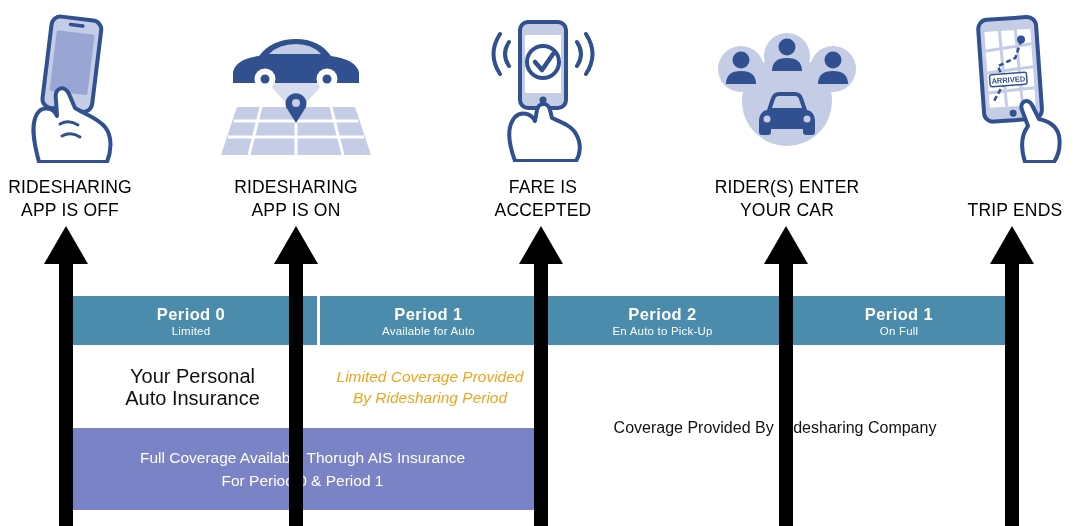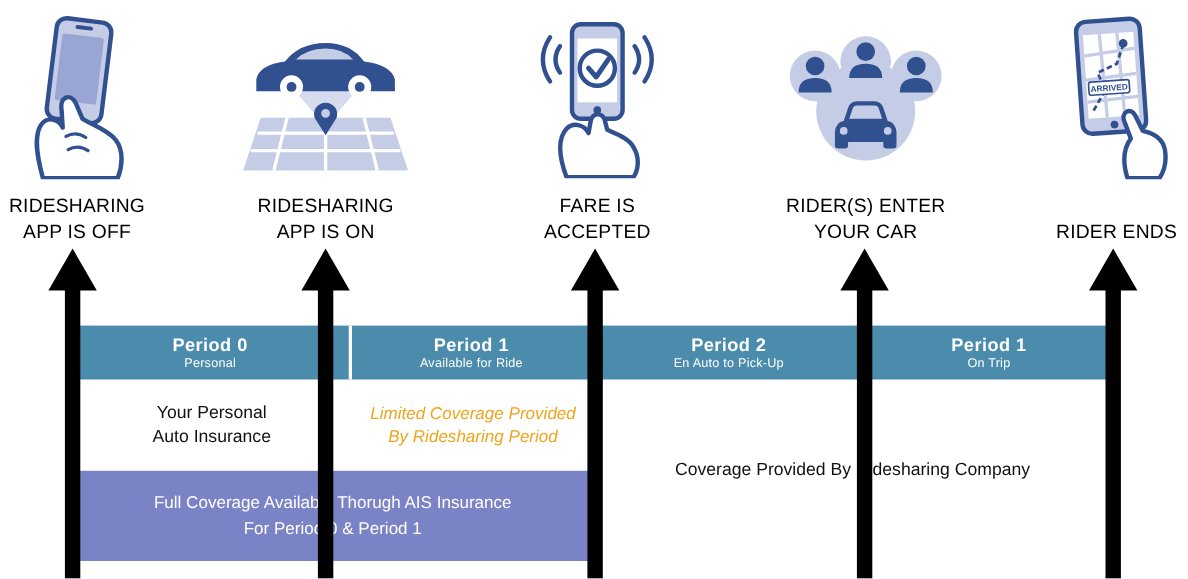--- a/index.html
+++ b/index.html
@@ -26,21 +26,21 @@
     display: flex; z-index: 2; }
   .period-cell { background: var(--teal, #4b8bab); color: #fff; display: flex;
     flex-direction: column; align-items: center; justify-content: center; gap: 1px; }
   .period-cell:not(:last-child) { border-right: 3px solid #fff; }
   .period-name { font-weight: 700; font-size: 16.5px; letter-spacing: .4px; }
   .period-sub { font-size: 11.5px; letter-spacing: .2px; }
   
   .cell { position: absolute; display: flex; align-items: center; justify-content: center;
     text-align: center; white-space: pre-line; z-index: 2; }
   .cell-personal { left: 65px; top: 345px; width: 255px; height: 83px;
-    font-size: 16px; line-height: 22px; color: #111; }
+    font-size: 20px; line-height: 22px; color: #111; }
   .cell-limited { left: 320px; top: 345px; width: 220px; height: 83px;
     font-size: 15.5px; line-height: 21px; font-style: italic; color: var(--orange, #efa41e); }
   .cell-company { left: 540px; top: 345px; width: 470px; height: 165px;
     font-size: 16px; color: #111; }
   .cell-ais { left: 65px; top: 428px; width: 475px; height: 82px;
     background: var(--purple, #7a83c5); color: #fff; font-size: 15.5px; line-height: 23px; }
   
   .fd { fill: var(--icon-dark, #31508f); }
   .fl { fill: var(--icon-light, #c5cce6); }
   .fm { fill: var(--icon-mid, #99a6d4); }
@@ -154,21 +154,21 @@
           <path class="nf sd" stroke-width="2.5" stroke-dasharray="5 3" d="M27 86 L39 68 L33 52 L51 45 L58 28"></path>
           <circle cx="58" cy="27" r="4" class="fd"></circle>
           <rect x="24" y="60" width="37" height="12" rx="2" class="fw sd" stroke-width="1.5"></rect>
           <text x="42.5" y="69" text-anchor="middle" font-size="7.5" font-weight="bold" class="fd">ARRIVED</text>
           <circle cx="45" cy="100" r="3.5" class="fd"></circle>
         </g>
         <path class="fw sd" stroke-width="4" stroke-linejoin="round" d="M60 149 C55 133 57 121 63 113 L57 97 C54 89 63 84 67 92 L74 106 C83 108 92 113 94 123 C96 135 93 143 89 149 Z"></path>
       </svg>
     </div>
     <div class="label-zone">
-      <div class="milestone-label">RIDER ENDS</div>
+      <div class="milestone-label">TRIP ENDS</div>
     </div>
   </div>
 
   <div class="arrow" style="left:44px">
     <div class="arrow-head"></div>
     <div class="arrow-stem"></div>
   </div>
   <div class="arrow" style="left:274px">
     <div class="arrow-head"></div>
     <div class="arrow-stem"></div>
@@ -182,33 +182,33 @@
     <div class="arrow-stem"></div>
   </div>
   <div class="arrow" style="left:990px">
     <div class="arrow-head"></div>
     <div class="arrow-stem"></div>
   </div>
 
   <div class="period-band">
     <div class="period-cell" style="width:255px">
       <div class="period-name">Period 0</div>
-      <div class="period-sub">Personal</div>
+      <div class="period-sub">Limited</div>
     </div>
     <div class="period-cell" style="width:220px">
       <div class="period-name">Period 1</div>
-      <div class="period-sub">Available for Ride</div>
+      <div class="period-sub">Available for Auto</div>
     </div>
     <div class="period-cell" style="width:248px">
       <div class="period-name">Period 2</div>
       <div class="period-sub">En Auto to Pick-Up</div>
     </div>
     <div class="period-cell" style="width:222px">
       <div class="period-name">Period 1</div>
-      <div class="period-sub">On Trip</div>
+      <div class="period-sub">On Full</div>
     </div>
   </div>
 
   <div class="cell cell-personal">Your Personal
 Auto Insurance</div>
   <div class="cell cell-limited">Limited Coverage Provided
 By Ridesharing Period</div>
   <div class="cell cell-company">Coverage Provided By Ridesharing Company</div>
   <div class="cell cell-ais">Full Coverage Available Thorugh AIS Insurance
 For Period 0 &amp; Period 1</div>

